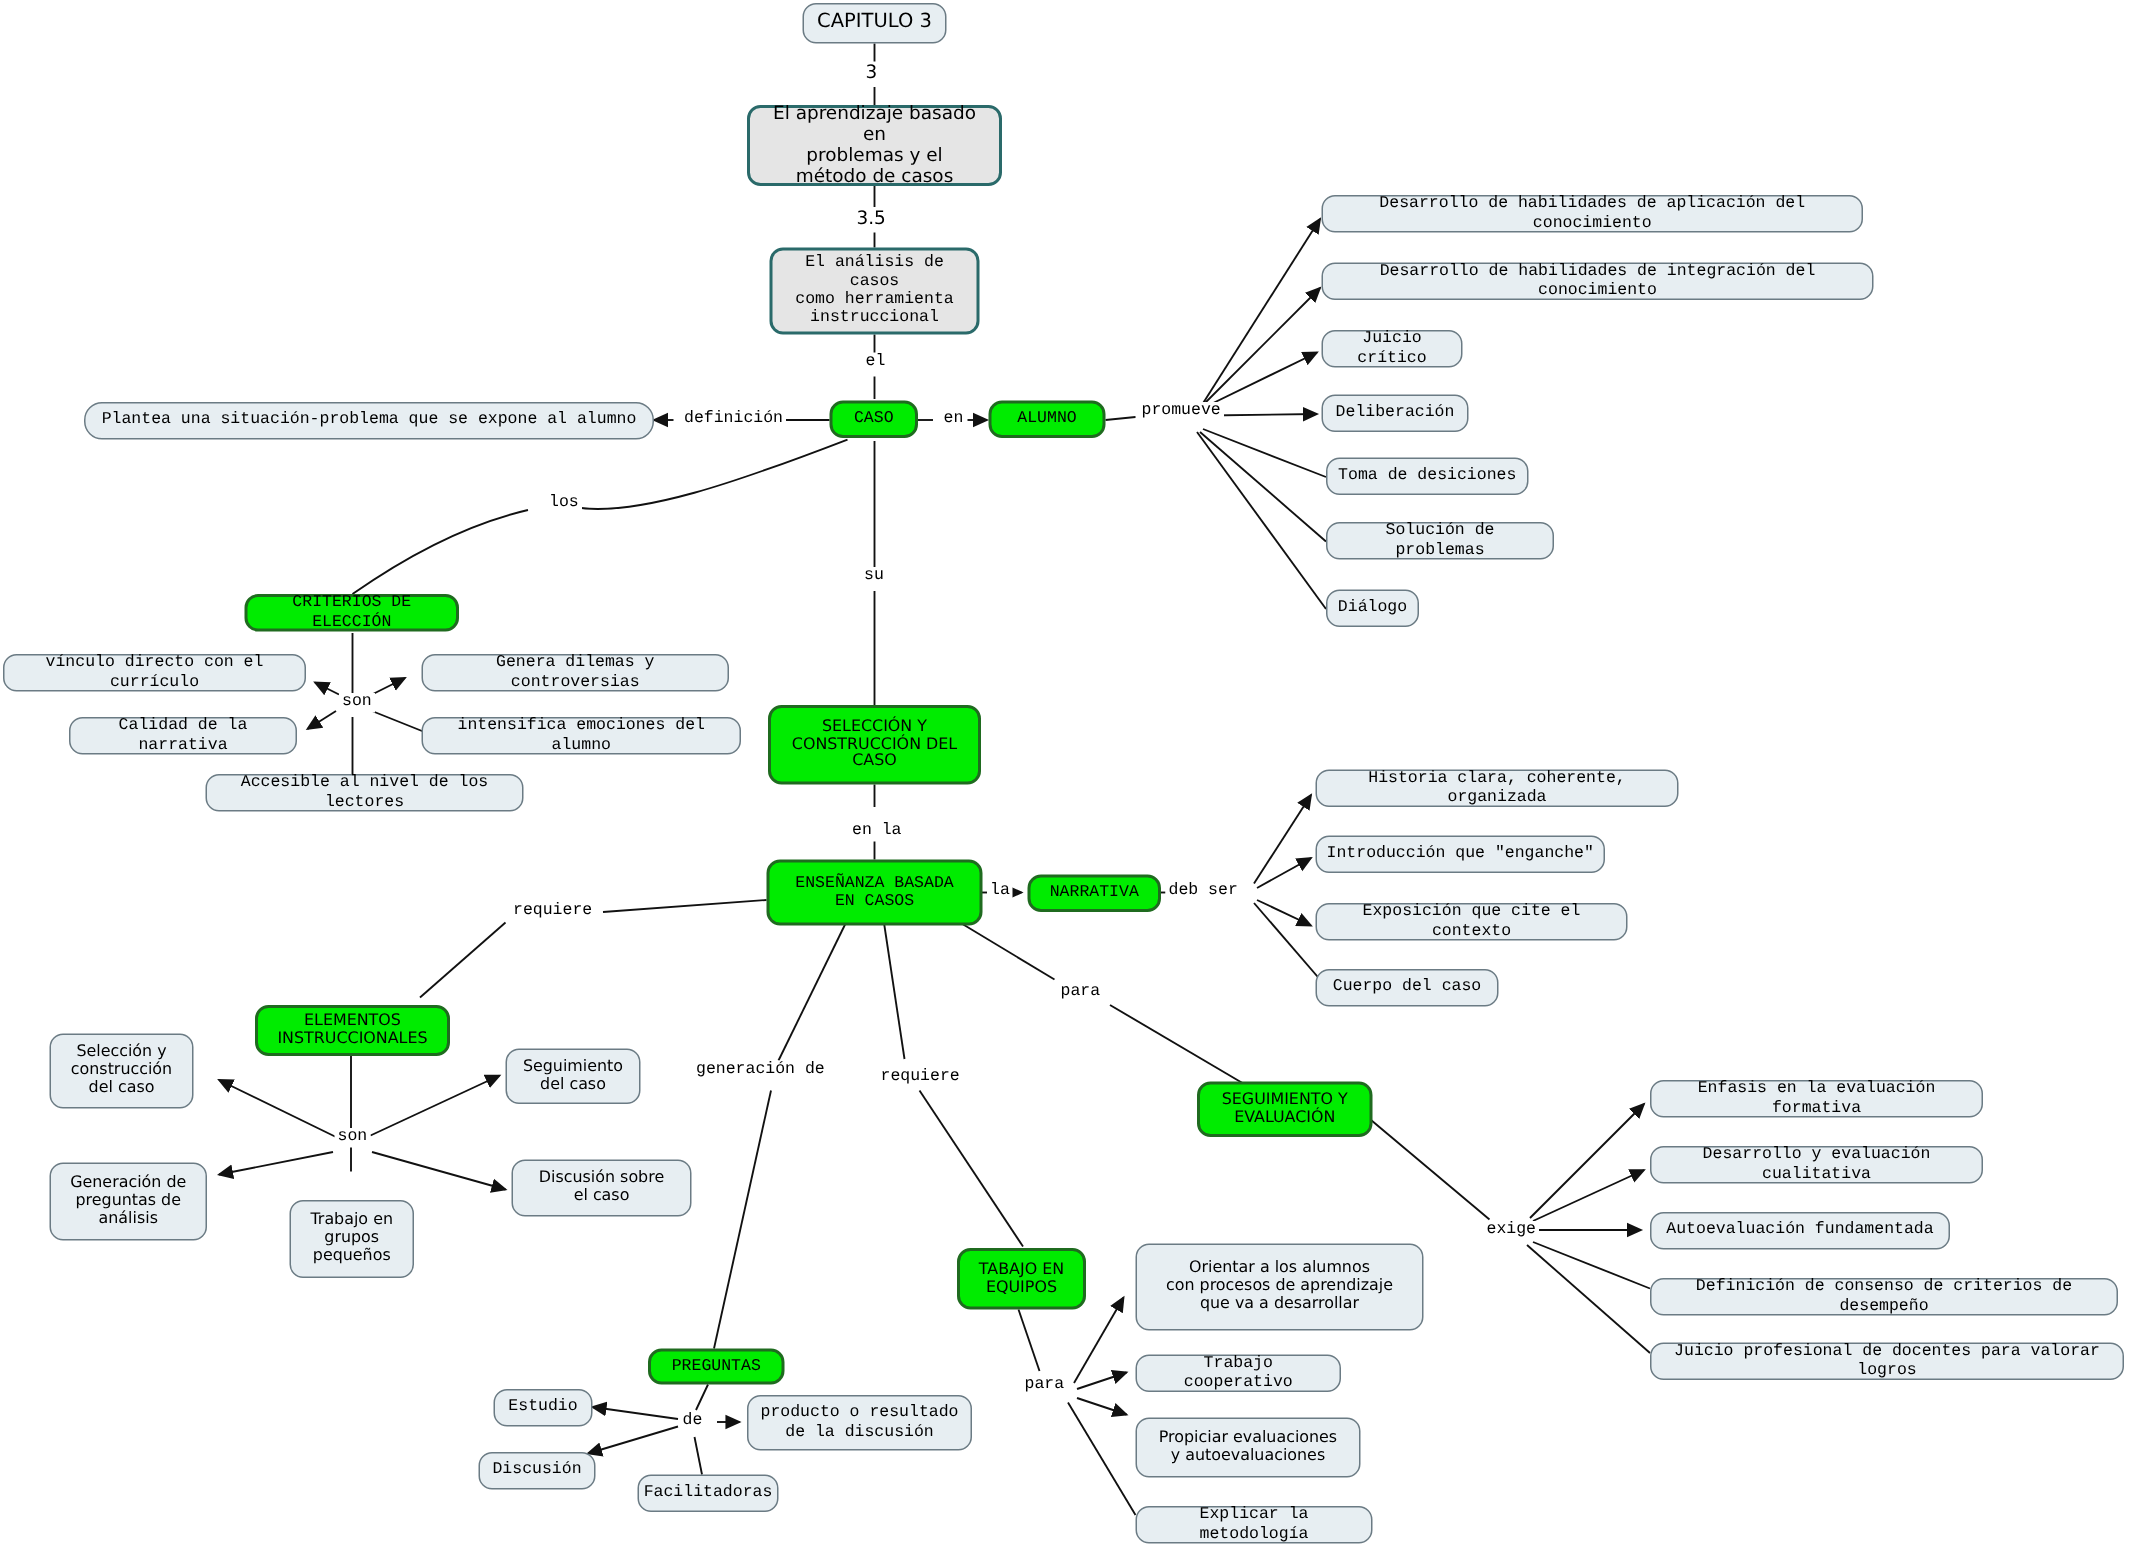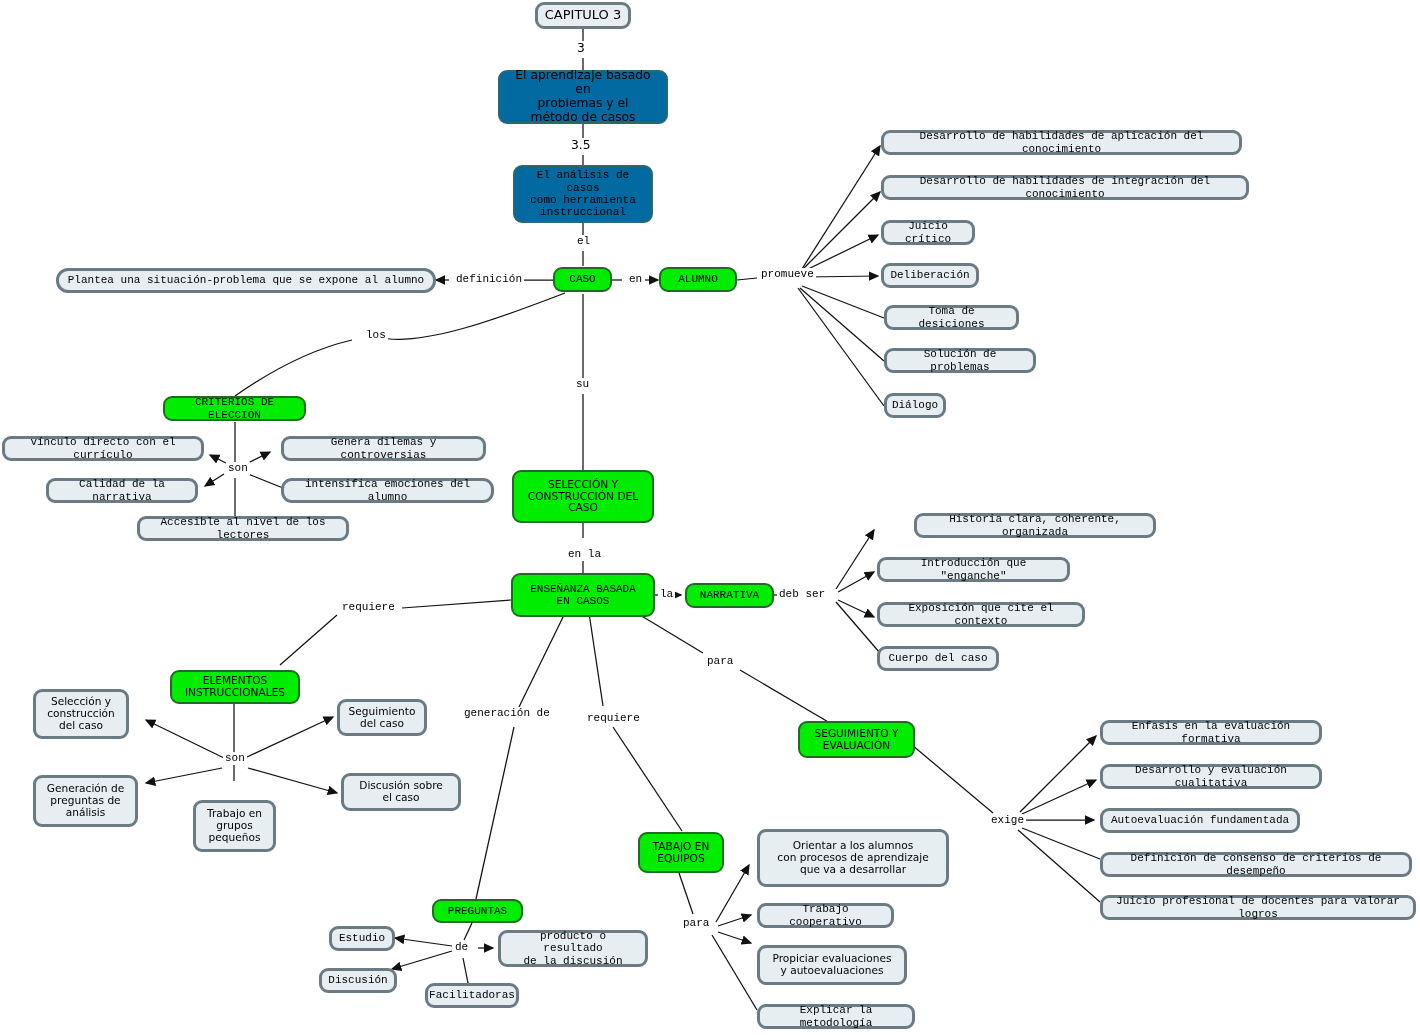--- a/index.html
+++ b/index.html
@@ -3,34 +3,34 @@
 <meta charset="utf-8">
 <title>Concept Map</title>
 <style>
   html,body{margin:0;padding:0;background:#ffffff;}
   body{font-family:"DejaVu Sans","Liberation Sans",sans-serif;}
   #canvas{position:relative;width:1420px;height:1035px;overflow:hidden;background:#fff;}
   #edges{position:absolute;left:0;top:0;width:1420px;height:1035px;}
   .node{
     position:absolute;
     box-sizing:border-box;
-    border:3px solid #0f172a;
+    border:1px solid #0f172a;
     border-radius:9px;
     display:flex;
     align-items:center;
     justify-content:center;
     text-align:center;
     line-height:1.12;
     color:#000;
     white-space:pre-line;
     padding:2px 6px;
     z-index:3;
   }
   .plain{background:#e7eef2;border-color:#6b7b84;}
-  .cyan{background:#0369a1;border-color:#2a6a6a;border-width:2px;}
+  .cyan{background:#e5e5e5;border-color:#2a6a6a;border-width:2px;}
   .green{background:#00ec00;border-color:#1f6b1f;border-width:2px;}
   .lbl{
     position:absolute;
     background:#ffffff;
     color:#000;
     font-size:12.5px;
     line-height:1;
     padding:1px 2px;
     white-space:nowrap;
     z-index:4;
@@ -172,35 +172,35 @@
   <div class="node plain fs11" style="left:884px;top:393px;width:62px;height:25px;">Diálogo</div>
 
   <div class="lbl fs11" style="left:364px;top:329px;">los</div>
   <div class="node green fs11" style="left:163px;top:396px;width:143px;height:25px;">CRITERIOS DE ELECCIÓN</div>
   <div class="lbl fs11" style="left:226px;top:462px;">son</div>
 
   <div class="node plain fs11" style="left:2px;top:436px;width:202px;height:25px;">vínculo directo con el currículo</div>
   <div class="node plain fs11" style="left:46px;top:478px;width:152px;height:25px;">Calidad de la narrativa</div>
   <div class="node plain fs11" style="left:137px;top:516px;width:212px;height:25px;">Accesible al nivel de los lectores</div>
   <div class="node plain fs11" style="left:281px;top:436px;width:205px;height:25px;">Genera dilemas y controversias</div>
-  <div class="node plain fs11" style="left:281px;top:478px;width:213px;height:25px;border-radius:11px;">intensifica emociones del alumno</div>
+  <div class="node plain fs11" style="left:281px;top:478px;width:213px;height:25px;">intensifica emociones del alumno</div>
 
   <div class="lbl fs11" style="left:574px;top:378px;">su</div>
   <div class="node green fs10" style="left:512px;top:470px;width:142px;height:53px;">SELECCIÓN Y
 CONSTRUCCIÓN DEL
 CASO</div>
   <div class="lbl fs11" style="left:566px;top:538px;margin-top:10px;">en la</div>
 
   <div class="node green fs11" style="left:511px;top:573px;width:144px;height:44px;">ENSEÑANZA BASADA
 EN CASOS</div>
   <div class="lbl fs11" style="left:658px;top:588px;">la</div>
   <div class="node green fs11" style="left:685px;top:583px;width:89px;height:25px;">NARRATIVA</div>
   <div class="lbl fs11" style="left:777px;top:588px;">deb ser</div>
 
-  <div class="node plain fs11" style="left:877px;top:513px;width:242px;height:25px;margin-left:37px;">Historia clara, coherente, organizada</div>
+  <div class="node plain fs11" style="left:877px;top:513px;width:242px;height:25px;">Historia clara, coherente, organizada</div>
   <div class="node plain fs11" style="left:877px;top:557px;width:193px;height:25px;">Introducción que "enganche"</div>
   <div class="node plain fs11" style="left:877px;top:602px;width:208px;height:25px;">Exposición que cite el contexto</div>
   <div class="node plain fs11" style="left:877px;top:646px;width:122px;height:25px;">Cuerpo del caso</div>
 
   <div class="lbl fs11" style="left:340px;top:601px;">requiere</div>
   <div class="node green fs10" style="left:170px;top:670px;width:130px;height:34px;">ELEMENTOS
 INSTRUCCIONALES</div>
   <div class="lbl fs11" style="left:223px;top:752px;">son</div>
 
   <div class="node plain fs10" style="left:33px;top:689px;width:96px;height:50px;">Selección y

